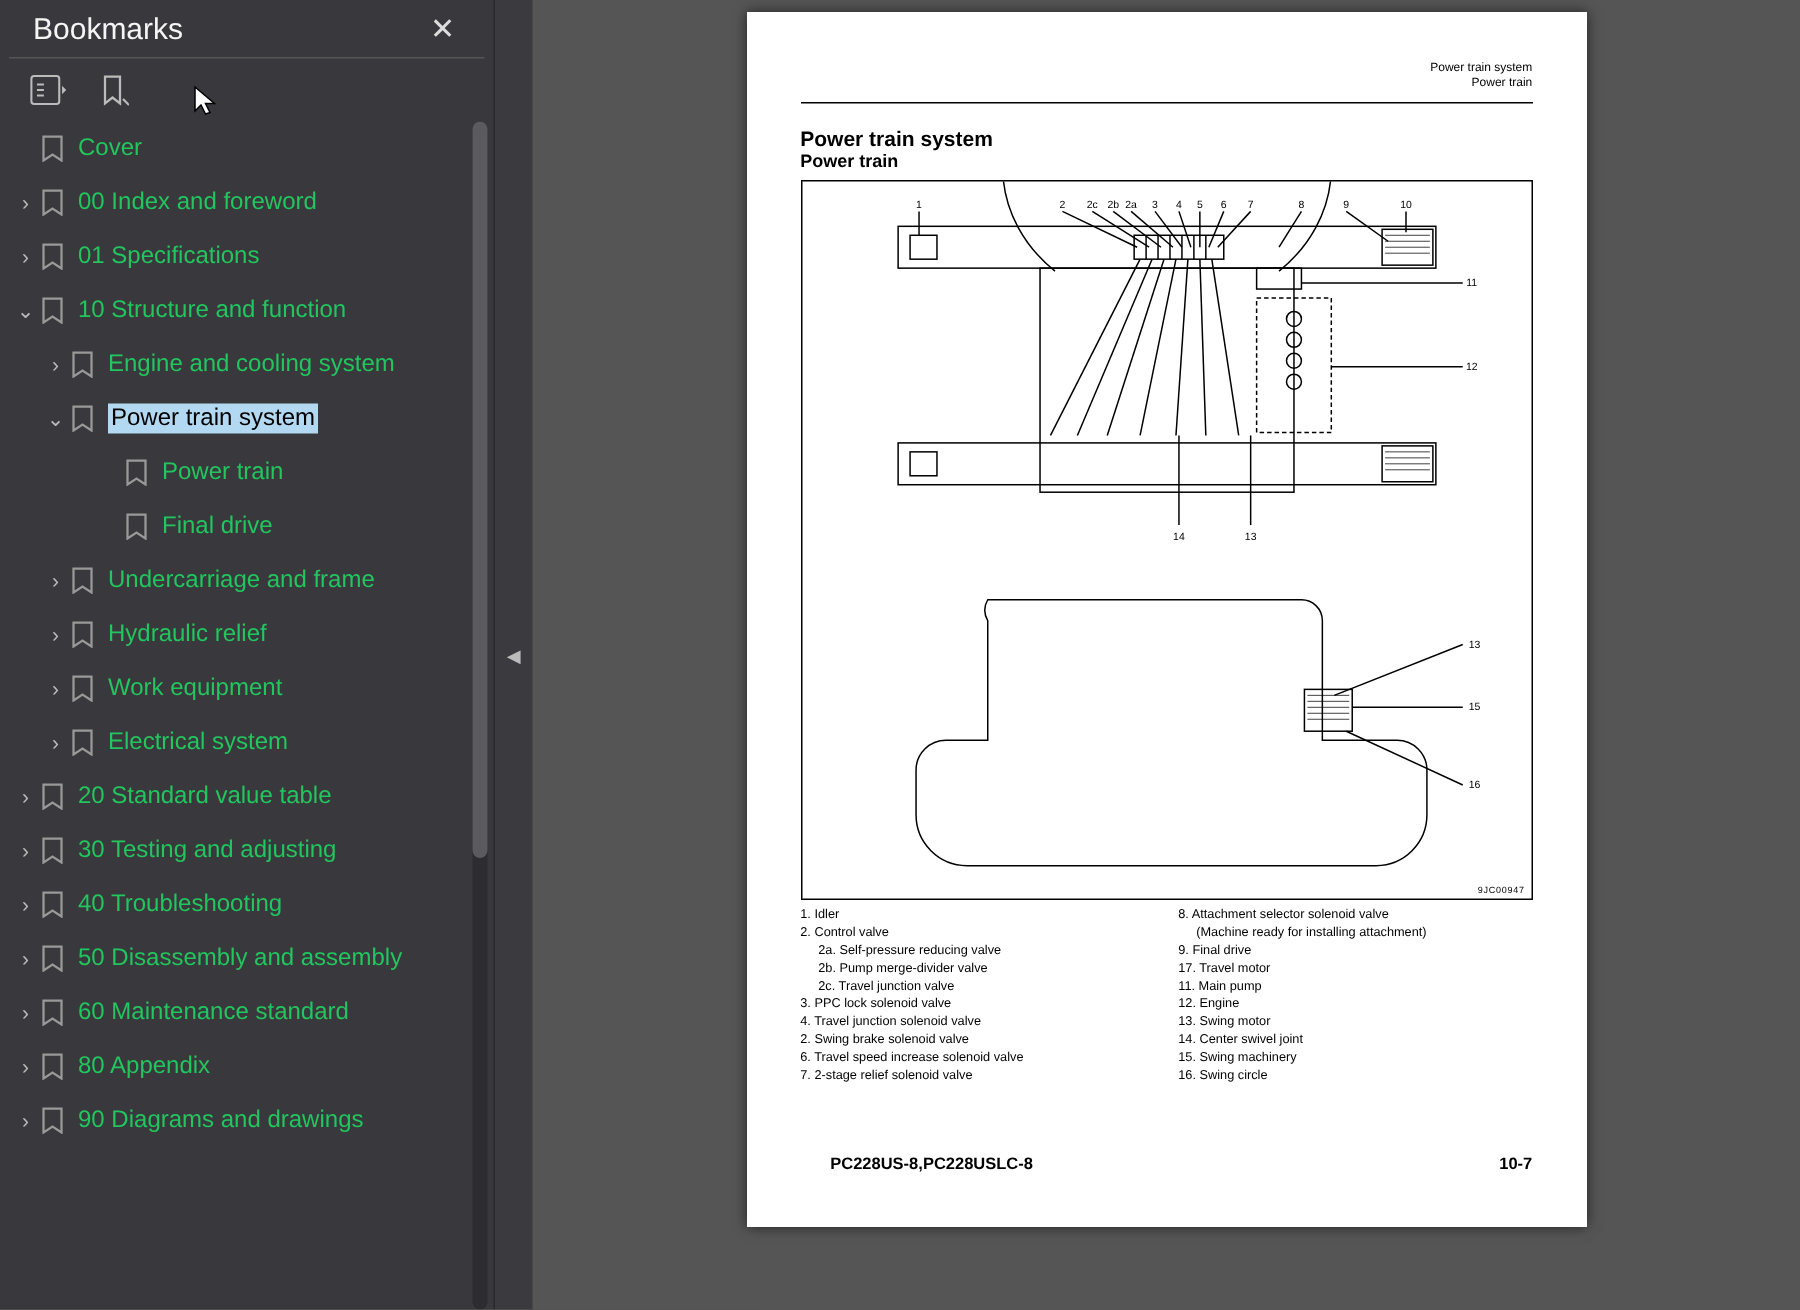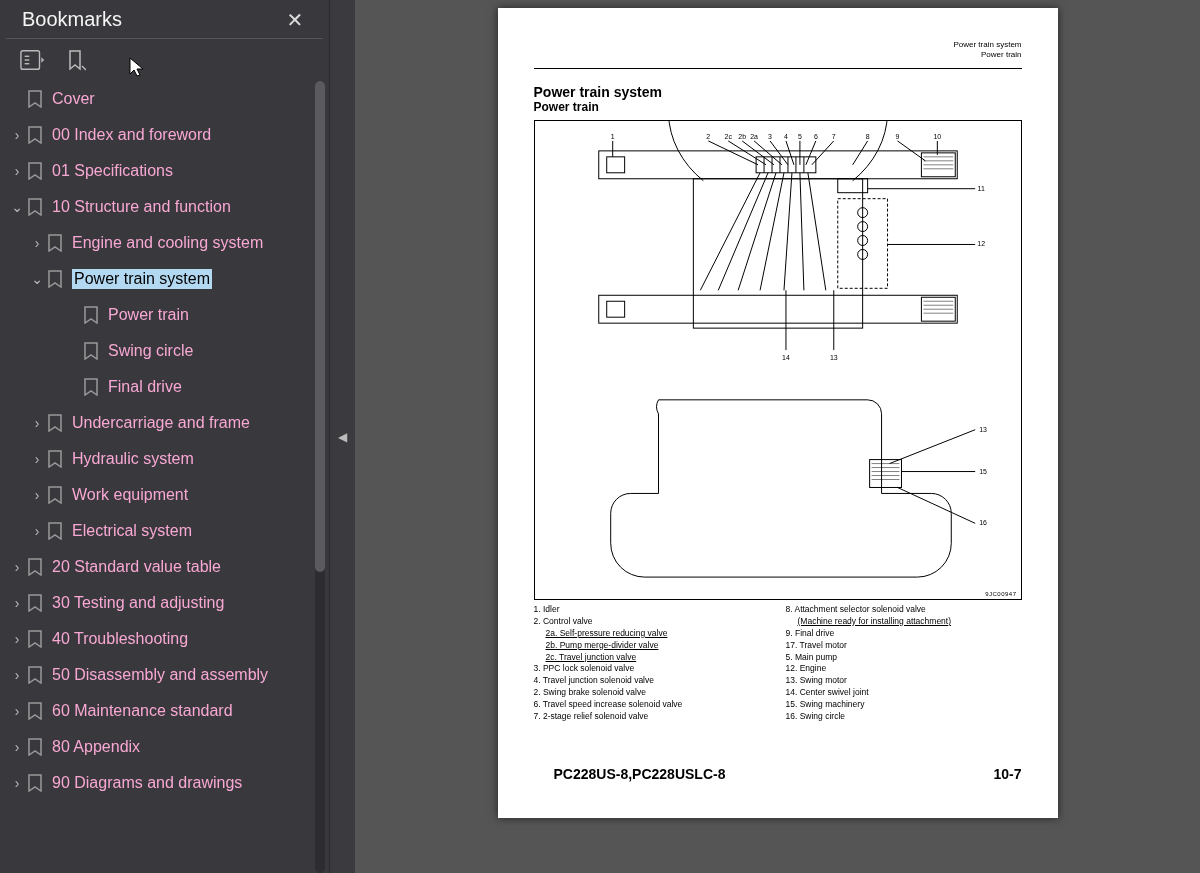--- a/index.html
+++ b/index.html
@@ -15,21 +15,21 @@
   .sidebar {
     width: 330px;
     background: #38383d;
     color: #e0e0e0;
     display: flex;
     flex-direction: column;
     border-right: 1px solid #2a2a2e;
   }
   .sidebar-header {
     display: flex;
-    align-items: flex-start;
+    align-items: center;
     justify-content: space-between;
     padding: 8px 16px 6px 16px;
     border-bottom: 1px solid #555;
     margin: 0 6px;
   }
   .sidebar-title {
     font-size: 20px;
     font-weight: 400;
     color: #f5f5f5;
   }
@@ -98,21 +98,21 @@
   .node .bm {
     width: 14px;
     height: 18px;
     margin-right: 10px;
     stroke: #999;
     fill: none;
     stroke-width: 1.5;
     flex-shrink: 0;
   }
   .node .label {
-    color: #f9a8d4;
+    color: #22c55e;
     white-space: nowrap;
     overflow: hidden;
     text-overflow: ellipsis;
   }
   .depth-0 { padding-left: 0px; }
   .depth-1 { padding-left: 20px; }
   .depth-2 { padding-left: 56px; }
   .node.selected .label-box {
     background: #b3d9f2;
     color: #000;
@@ -197,29 +197,29 @@
     letter-spacing: 0.5px;
   }
   .legend {
     display: flex;
     gap: 16px;
     margin-top: 4px;
     font-size: 8.5px;
     line-height: 1.4;
   }
   .legend-col { flex: 1; }
-  .legend-col div.sub { padding-left: 12px; text-decoration: underline; }
+  .legend-col div.sub { padding-left: 12px; }
   .page-footer {
     position: absolute;
     bottom: 36px;
     left: 36px;
     right: 36px;
     display: flex;
     justify-content: space-between;
-    font-size: 14px;
+    font-size: 11px;
     font-weight: bold;
     padding-left: 20px;
   }
   .cursor {
     position: absolute;
     top: 56px;
     left: 128px;
     z-index: 100;
     pointer-events: none;
   }
@@ -293,42 +293,35 @@
         <svg class="bm" viewBox="0 0 14 18">
           <path d="M1 1 h12 v16 l-6-4 -6 4 z"></path>
         </svg>
         <span class="label-box"><span class="label">Power train</span></span>
       </div>
       <div class="node depth-2">
         <span class="chev"></span>
         <svg class="bm" viewBox="0 0 14 18">
           <path d="M1 1 h12 v16 l-6-4 -6 4 z"></path>
         </svg>
-        <span class="label-box"><span class="label">Swing circle</span></span>
-      </div>
-      <div class="node depth-2">
-        <span class="chev"></span>
-        <svg class="bm" viewBox="0 0 14 18">
-          <path d="M1 1 h12 v16 l-6-4 -6 4 z"></path>
-        </svg>
         <span class="label-box"><span class="label">Final drive</span></span>
       </div>
       <div class="node depth-1">
         <span class="chev">›</span>
         <svg class="bm" viewBox="0 0 14 18">
           <path d="M1 1 h12 v16 l-6-4 -6 4 z"></path>
         </svg>
         <span class="label-box"><span class="label">Undercarriage and frame</span></span>
       </div>
       <div class="node depth-1">
         <span class="chev">›</span>
         <svg class="bm" viewBox="0 0 14 18">
           <path d="M1 1 h12 v16 l-6-4 -6 4 z"></path>
         </svg>
-        <span class="label-box"><span class="label">Hydraulic system</span></span>
+        <span class="label-box"><span class="label">Hydraulic relief</span></span>
       </div>
       <div class="node depth-1">
         <span class="chev">›</span>
         <svg class="bm" viewBox="0 0 14 18">
           <path d="M1 1 h12 v16 l-6-4 -6 4 z"></path>
         </svg>
         <span class="label-box"><span class="label">Work equipment</span></span>
       </div>
       <div class="node depth-1">
         <span class="chev">›</span>
@@ -533,21 +526,21 @@
           <div>4. Travel junction solenoid valve</div>
           <div>2. Swing brake solenoid valve</div>
           <div>6. Travel speed increase solenoid valve</div>
           <div>7. 2-stage relief solenoid valve</div>
         </div>
       <div class="legend-col" id="legend-right">
           <div>8. Attachment selector solenoid valve</div>
           <div class="sub">(Machine ready for installing attachment)</div>
           <div>9. Final drive</div>
           <div>17. Travel motor</div>
-          <div>5. Main pump</div>
+          <div>11. Main pump</div>
           <div>12. Engine</div>
           <div>13. Swing motor</div>
           <div>14. Center swivel joint</div>
           <div>15. Swing machinery</div>
           <div>16. Swing circle</div>
         </div>
     </div>
 
     <div class="page-footer">
       <span>PC228US-8,PC228USLC-8</span>

